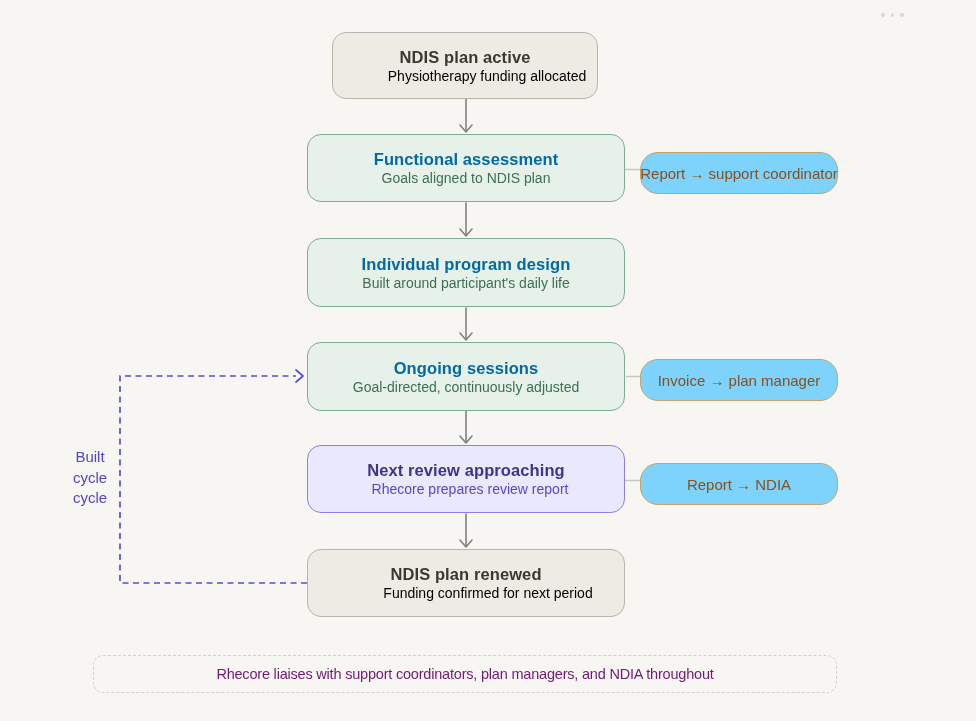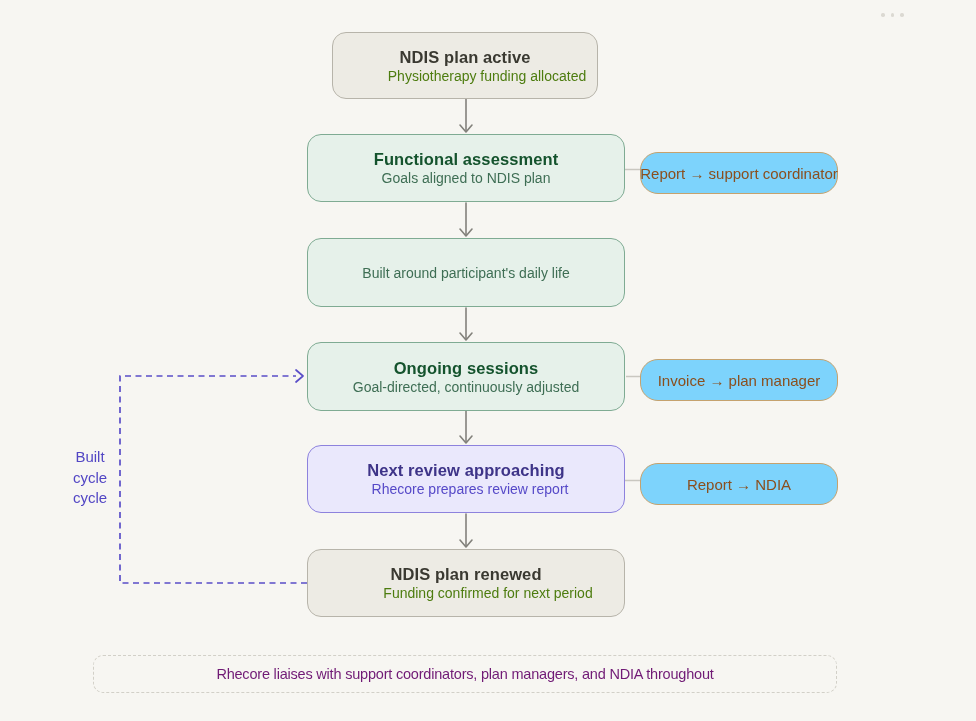--- a/index.html
+++ b/index.html
@@ -6,23 +6,23 @@
   body{background:#f7f6f2;font-family:"Liberation Sans",sans-serif;}
   .canvas{position:relative;width:976px;height:721px;background:#f7f6f2;overflow:hidden;}
   svg.wires{position:absolute;left:0;top:0;width:976px;height:721px;pointer-events:none;}
 
   .node{position:absolute;border-radius:14px;border:1.5px solid;display:flex;flex-direction:column;
         align-items:center;justify-content:center;gap:1px;box-sizing:border-box;text-align:center;}
   .node .title{font-weight:700;font-size:16.5px;letter-spacing:.1px;}
   .node .subtitle{font-size:14px;}
 
   .v-gray{background:#edebe4;border-color:#b7b4aa;}
-  .v-gray .title{color:#3a3931;} .v-gray .subtitle{color:#4d7c0f;padding-left:44px;}
+  .v-gray .title{color:#3a3931;} .v-gray .subtitle{color:#000000;padding-left:44px;}
   .v-green{background:#e6f1ea;border-color:#7fab93;}
-  .v-green .title{color:#14532d;} .v-green .subtitle{color:#3e6e54;}
+  .v-green .title{color:#0369a1;} .v-green .subtitle{color:#3e6e54;}
   .v-purple{background:#eae8fc;border-color:#8d82dd;}
   .v-purple .title{color:#3e3488;} .v-purple .subtitle{color:#5649c8;margin-left:8px;}
 
   .pill{position:absolute;left:640px;width:198px;height:42px;border-radius:18px;background:#7dd3fc;
         border:1.5px solid #c5a26e;box-sizing:border-box;display:flex;align-items:center;justify-content:center;
         color:#8a4f1e;font-size:15px;white-space:nowrap;}
 
   .loop-label{position:absolute;left:62px;top:447px;width:56px;text-align:center;color:#5246c4;
         font-size:15px;line-height:20.5px;}
 
@@ -67,20 +67,21 @@
     <div class="title">NDIS plan active</div>
     <div class="subtitle">Physiotherapy funding allocated</div>
   </div>
 
   <div class="node v-green" style="left:307px;top:134px;width:318px;height:68px">
     <div class="title">Functional assessment</div>
     <div class="subtitle">Goals aligned to NDIS plan</div>
   </div>
 
   <div class="node v-green" style="left:307px;top:238px;width:318px;height:69px">
+    <div class="title">Individual program design</div>
     <div class="subtitle">Built around participant's daily life</div>
   </div>
 
   <div class="node v-green" style="left:307px;top:342px;width:318px;height:69px">
     <div class="title">Ongoing sessions</div>
     <div class="subtitle">Goal-directed, continuously adjusted</div>
   </div>
 
   <div class="node v-purple" style="left:307px;top:445px;width:318px;height:68px">
     <div class="title">Next review approaching</div>

